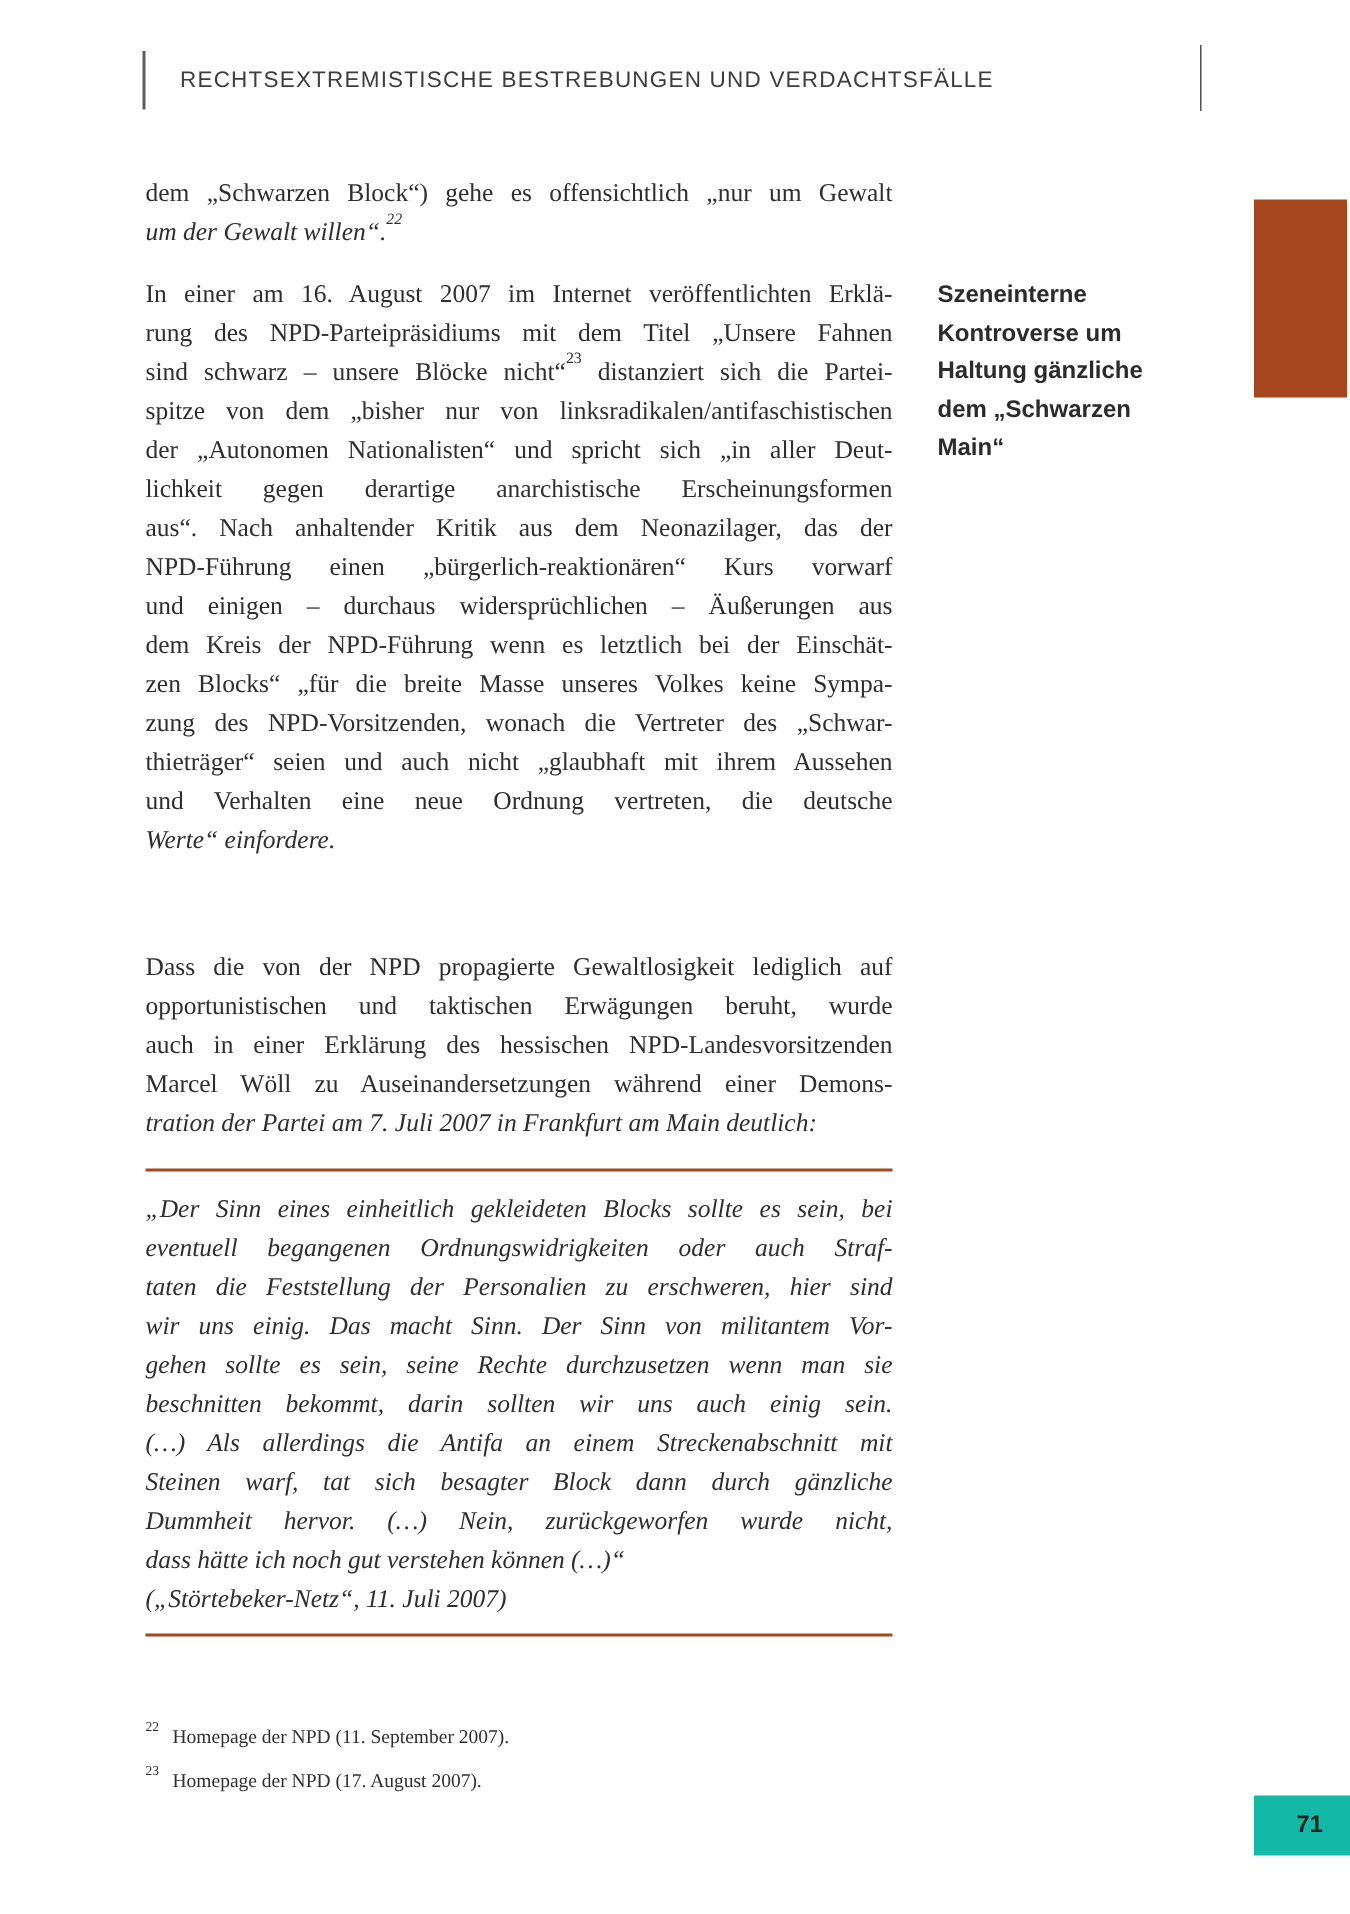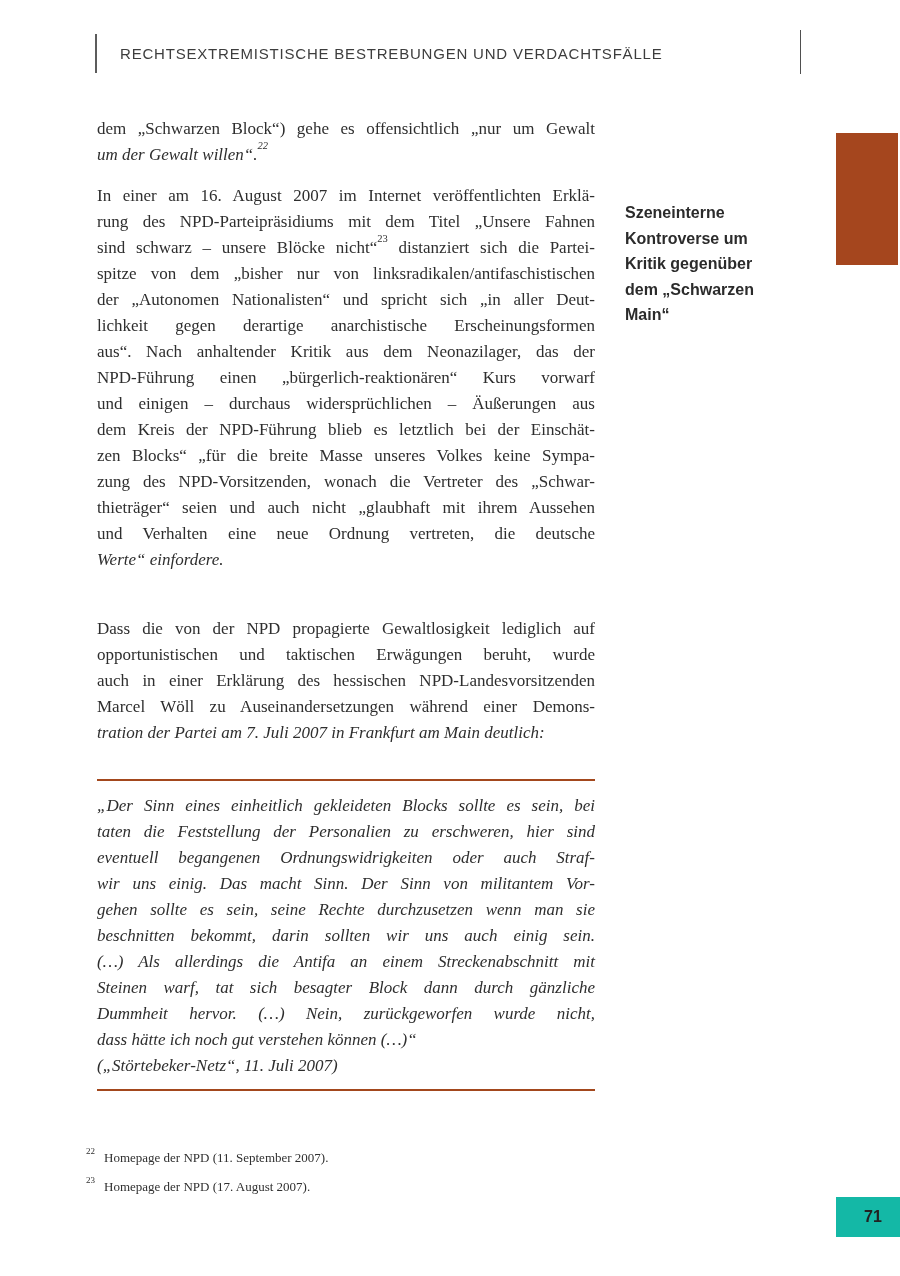--- a/index.html
+++ b/index.html
@@ -22,25 +22,25 @@
   .para .line.ragged{text-align-last:left;font-style:italic;}
   sup{font-size:62%;position:relative;top:-0.45em;line-height:0;}
 
   .rule{position:absolute;left:97px;width:498px;height:2px;background:#a3481d;}
 
   .quote .line{font-style:italic;}
 
   
   .margin-note{position:absolute;left:625px;top:184px;width:195px;
         font-family:"Liberation Sans","DejaVu Sans",sans-serif;font-weight:700;
-        font-size:16px;line-height:25.5px;color:#2b2b2b;margin-top:16px;}
+        font-size:16px;line-height:25.5px;color:#2b2b2b;}
   .margin-note .line{text-align:left;}
 
   
-  .footnotes{position:absolute;left:86px;top:1150px;width:440px;font-size:13px;color:#303030;}
+  .footnotes{position:absolute;left:97px;top:1150px;width:440px;font-size:13px;color:#303030;}
   .footnote{line-height:16px;margin-bottom:13px;}
   .footnote sup{margin-right:9px;font-size:9px;top:-0.35em;}
 
   
   .page-box{position:absolute;left:836px;top:1197px;width:74px;height:40px;background:#14b8a6;
         display:flex;align-items:center;justify-content:center;
         font-family:"Liberation Sans","DejaVu Sans",sans-serif;font-weight:700;
         font-size:16px;color:#222222;}
 </style>
 </head>
@@ -62,50 +62,50 @@
   <div class="para" style="top:183px;">
       <div class="line">In einer am 16. August 2007 im Internet veröffentlichten Erklä-</div>
       <div class="line">rung des NPD-Parteipräsidiums mit dem Titel „Unsere Fahnen</div>
       <div class="line">sind schwarz – unsere Blöcke nicht“<sup>23</sup> distanziert sich die Partei-</div>
       <div class="line">spitze von dem „bisher nur von linksradikalen/antifaschistischen</div>
       <div class="line">der „Autonomen Nationalisten“ und spricht sich „in aller Deut-</div>
       <div class="line">lichkeit gegen derartige anarchistische Erscheinungsformen</div>
       <div class="line">aus“. Nach anhaltender Kritik aus dem Neonazilager, das der</div>
       <div class="line">NPD-Führung einen „bürgerlich-reaktionären“ Kurs vorwarf</div>
       <div class="line">und einigen – durchaus widersprüchlichen – Äußerungen aus</div>
-      <div class="line">dem Kreis der NPD-Führung blieb es letztlich bei der Einschät-</div>
+      <div class="line">dem Kreis der NPD-Führung wenn es letztlich bei der Einschät-</div>
       <div class="line">zen Blocks“ „für die breite Masse unseres Volkes keine Sympa-</div>
       <div class="line">zung des NPD-Vorsitzenden, wonach die Vertreter des „Schwar-</div>
       <div class="line">thieträger“ seien und auch nicht „glaubhaft mit ihrem Aussehen</div>
       <div class="line">und Verhalten eine neue Ordnung vertreten, die deutsche</div>
       <div class="line ragged">Werte“ einfordere.</div>
     </div>
 
   <div class="margin-note">
       <div class="line">Szeneinterne</div>
       <div class="line">Kontroverse um</div>
-      <div class="line">Kritik gegenüber</div>
+      <div class="line">Haltung gänzliche</div>
       <div class="line">dem „Schwarzen</div>
       <div class="line">Main“</div>
     </div>
 
-  <div class="para" style="top:616px;">
+  <div class="para" style="top:632px;">
       <div class="line">Dass die von der NPD propagierte Gewaltlosigkeit lediglich auf</div>
       <div class="line">opportunistischen und taktischen Erwägungen beruht, wurde</div>
       <div class="line">auch in einer Erklärung des hessischen NPD-Landesvorsitzenden</div>
       <div class="line">Marcel Wöll zu Auseinandersetzungen während einer Demons-</div>
       <div class="line ragged">tration der Partei am 7. Juli 2007 in Frankfurt am Main deutlich:</div>
     </div>
 
   <div class="rule" style="top:779px;"></div>
 
   <div class="para quote" style="top:793px;">
       <div class="line">„Der Sinn eines einheitlich gekleideten Blocks sollte es sein, bei</div>
+      <div class="line">eventuell begangenen Ordnungswidrigkeiten oder auch Straf-</div>
       <div class="line">taten die Feststellung der Personalien zu erschweren, hier sind</div>
-      <div class="line">eventuell begangenen Ordnungswidrigkeiten oder auch Straf-</div>
       <div class="line">wir uns einig. Das macht Sinn. Der Sinn von militantem Vor-</div>
       <div class="line">gehen sollte es sein, seine Rechte durchzusetzen wenn man sie</div>
       <div class="line">beschnitten bekommt, darin sollten wir uns auch einig sein.</div>
       <div class="line">(…) Als allerdings die Antifa an einem Streckenabschnitt mit</div>
       <div class="line">Steinen warf, tat sich besagter Block dann durch gänzliche</div>
       <div class="line">Dummheit hervor. (…) Nein, zurückgeworfen wurde nicht,</div>
       <div class="line ragged">dass hätte ich noch gut verstehen können (…)“</div>
       <div class="line ragged">(„Störtebeker-Netz“, 11. Juli 2007)</div>
     </div>
 

